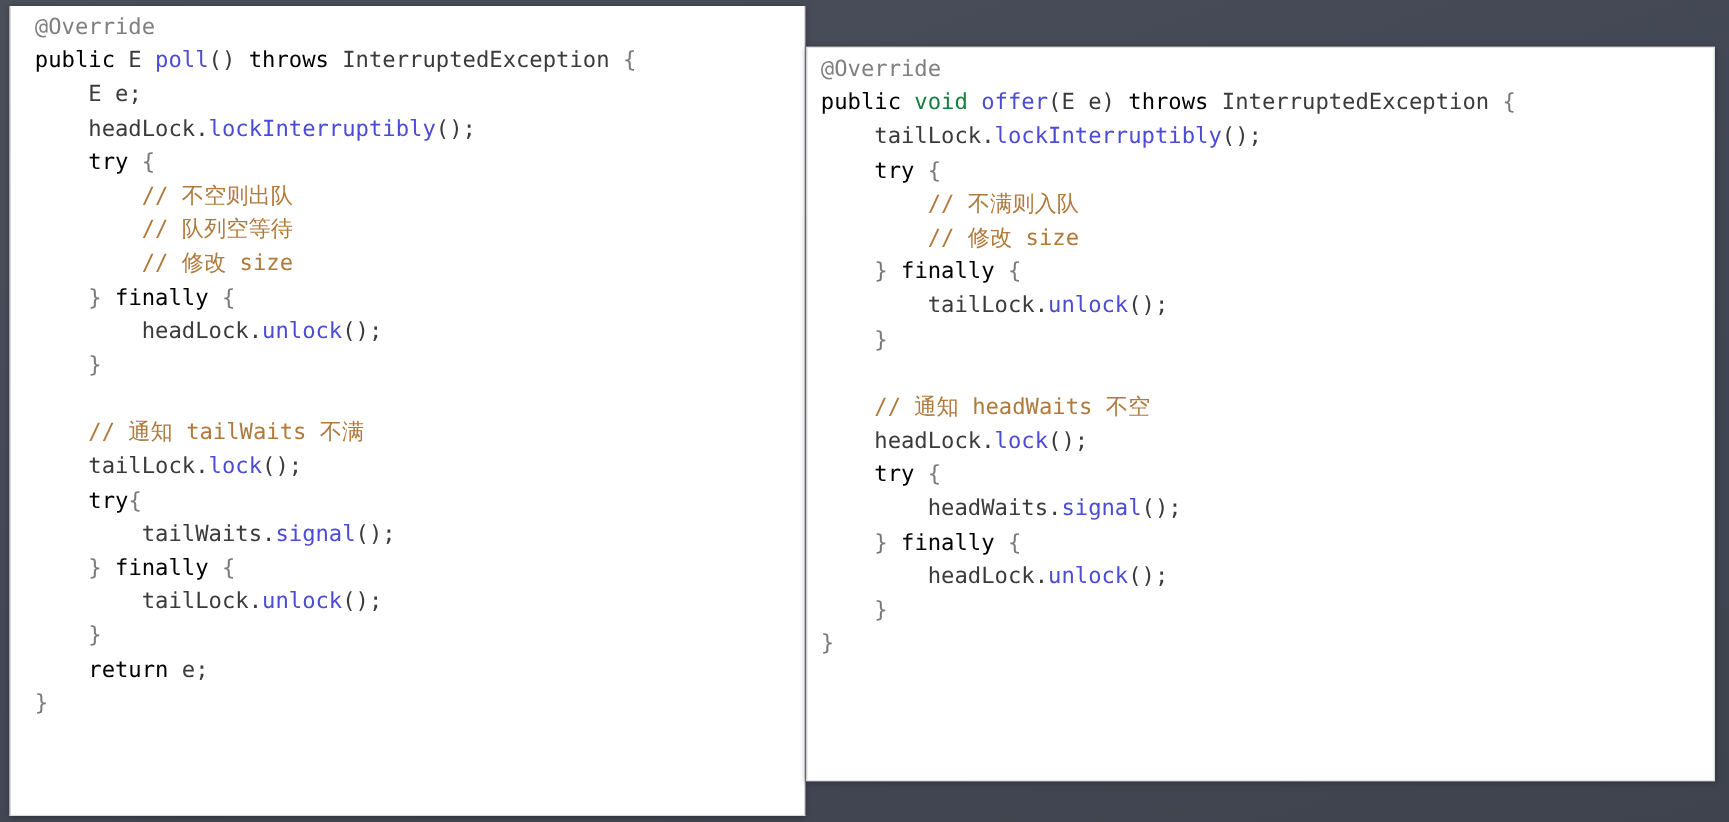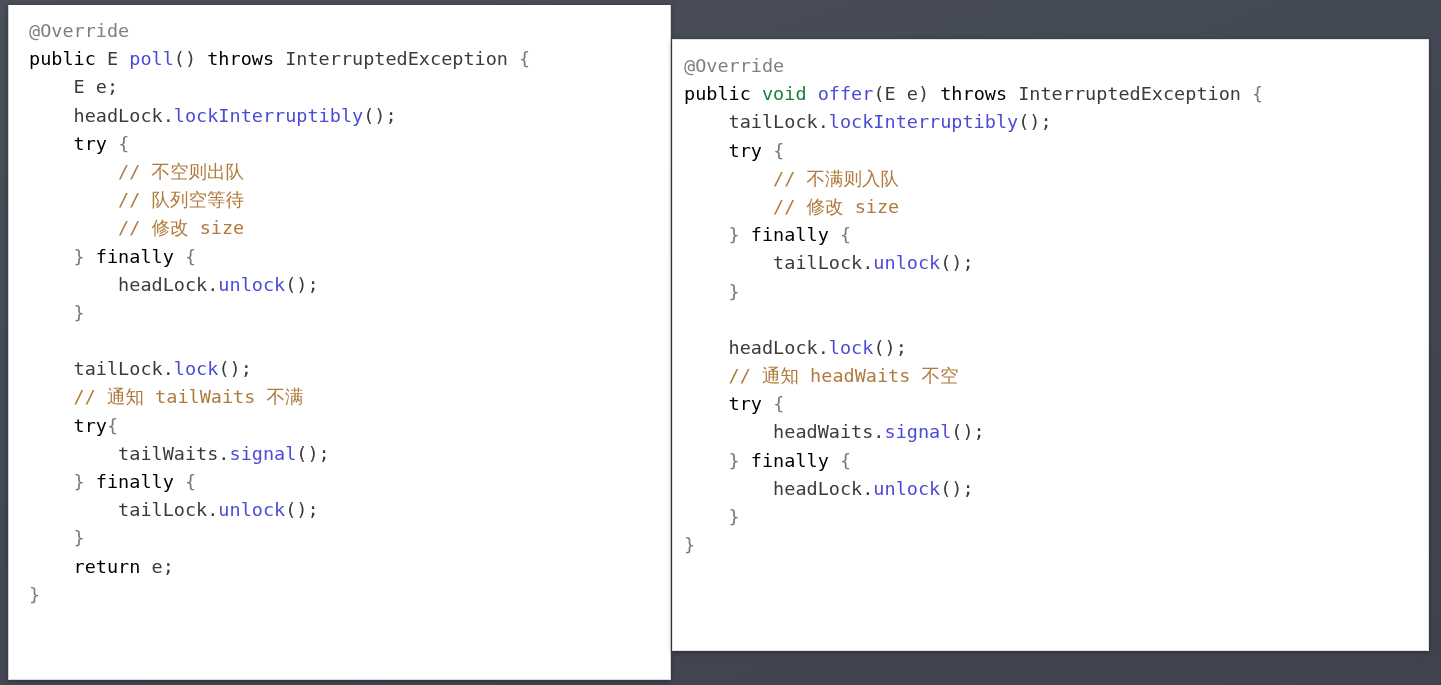--- a/index.html
+++ b/index.html
@@ -38,21 +38,21 @@
   }
   #panel-right {
     left: 672px;
     top: 39px;
     width: 757px;
     height: 612px;
     border: 1px solid #e2e2e2;
   }
 
   .code-body {
-    padding: 12px 0 0 0;
+    padding: 4px 0 0 0;
   }
   .line {
     white-space: pre;
     font-size: 18.5px;
     line-height: 28.2px;
     color: #3b3b3b;
     letter-spacing: 0px;
     padding-left: 20px;
     height: 28.2px;
   }
@@ -82,22 +82,22 @@
         <div class="line">    <span class="plain">E</span> <span class="plain">e</span>;</div>
         <div class="line">    <span class="plain">headLock</span>.<span class="mth">lockInterruptibly</span>();</div>
         <div class="line">    <span class="kw">try</span> <span class="brace">{</span></div>
         <div class="line">        <span class="cmt">// 不空则出队</span></div>
         <div class="line">        <span class="cmt">// 队列空等待</span></div>
         <div class="line">        <span class="cmt">// 修改 size</span></div>
         <div class="line">    <span class="brace">}</span> <span class="kw">finally</span> <span class="brace">{</span></div>
         <div class="line">        <span class="plain">headLock</span>.<span class="mth">unlock</span>();</div>
         <div class="line">    <span class="brace">}</span></div>
         <div class="line blank">&nbsp;</div>
+        <div class="line">    <span class="cmt">// 通知 tailWaits 不满</span></div>
         <div class="line">    <span class="plain">tailLock</span>.<span class="mth">lock</span>();</div>
-        <div class="line">    <span class="cmt">// 通知 tailWaits 不满</span></div>
         <div class="line">    <span class="kw">try</span><span class="brace">{</span></div>
         <div class="line">        <span class="plain">tailWaits</span>.<span class="mth">signal</span>();</div>
         <div class="line">    <span class="brace">}</span> <span class="kw">finally</span> <span class="brace">{</span></div>
         <div class="line">        <span class="plain">tailLock</span>.<span class="mth">unlock</span>();</div>
         <div class="line">    <span class="brace">}</span></div>
         <div class="line">    <span class="kw">return</span> <span class="plain">e</span>;</div>
         <div class="line"><span class="brace">}</span></div>
       </div>
   </div>
 
@@ -106,22 +106,22 @@
         <div class="line"><span class="ann">@Override</span></div>
         <div class="line"><span class="kw">public</span> <span class="type-v">void</span> <span class="mth">offer</span>(<span class="plain">E</span> <span class="plain">e</span>) <span class="kw">throws</span> <span class="plain">InterruptedException</span> <span class="brace">{</span></div>
         <div class="line">    <span class="plain">tailLock</span>.<span class="mth">lockInterruptibly</span>();</div>
         <div class="line">    <span class="kw">try</span> <span class="brace">{</span></div>
         <div class="line">        <span class="cmt">// 不满则入队</span></div>
         <div class="line">        <span class="cmt">// 修改 size</span></div>
         <div class="line">    <span class="brace">}</span> <span class="kw">finally</span> <span class="brace">{</span></div>
         <div class="line">        <span class="plain">tailLock</span>.<span class="mth">unlock</span>();</div>
         <div class="line">    <span class="brace">}</span></div>
         <div class="line blank">&nbsp;</div>
+        <div class="line">    <span class="cmt">// 通知 headWaits 不空</span></div>
         <div class="line">    <span class="plain">headLock</span>.<span class="mth">lock</span>();</div>
-        <div class="line">    <span class="cmt">// 通知 headWaits 不空</span></div>
         <div class="line">    <span class="kw">try</span> <span class="brace">{</span></div>
         <div class="line">        <span class="plain">headWaits</span>.<span class="mth">signal</span>();</div>
         <div class="line">    <span class="brace">}</span> <span class="kw">finally</span> <span class="brace">{</span></div>
         <div class="line">        <span class="plain">headLock</span>.<span class="mth">unlock</span>();</div>
         <div class="line">    <span class="brace">}</span></div>
         <div class="line"><span class="brace">}</span></div>
       </div>
   </div>
 
 </div>

